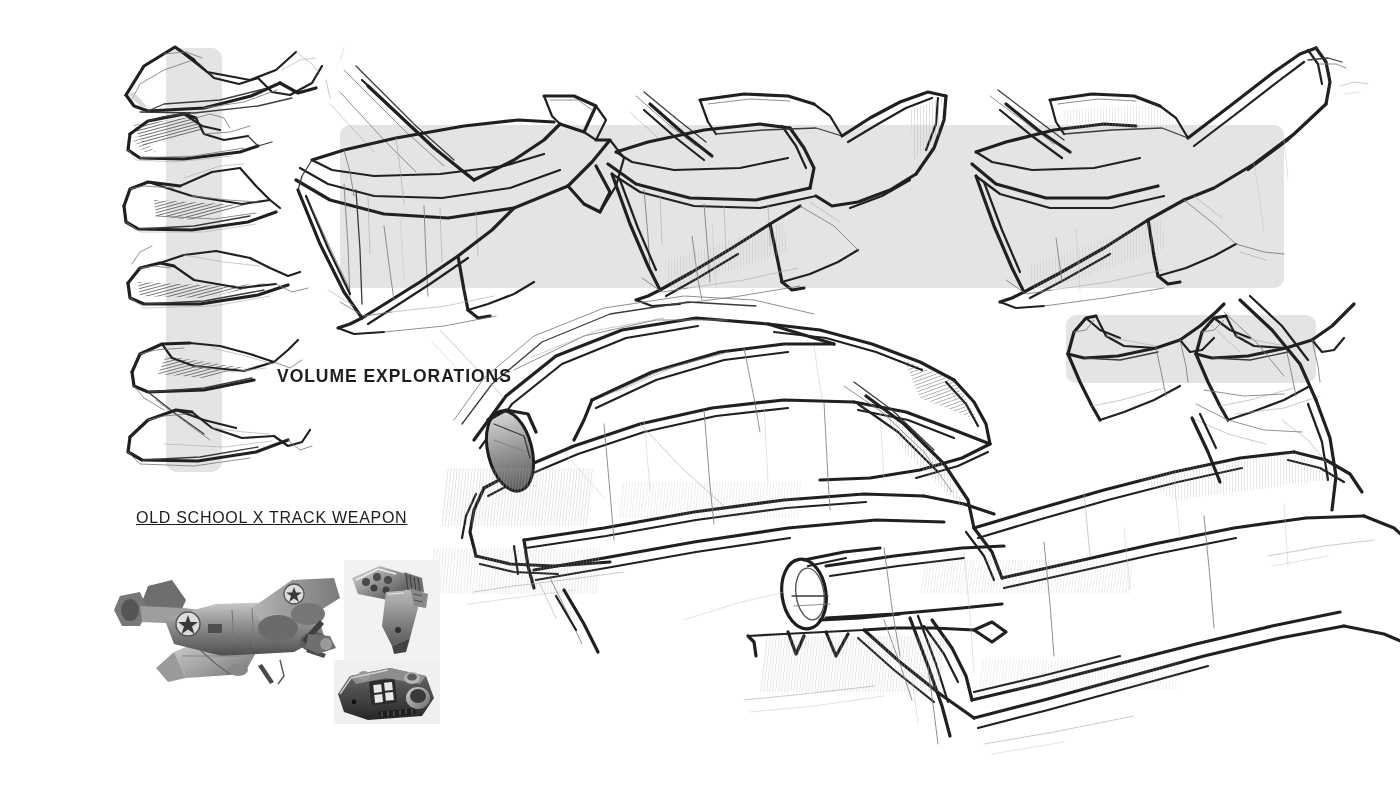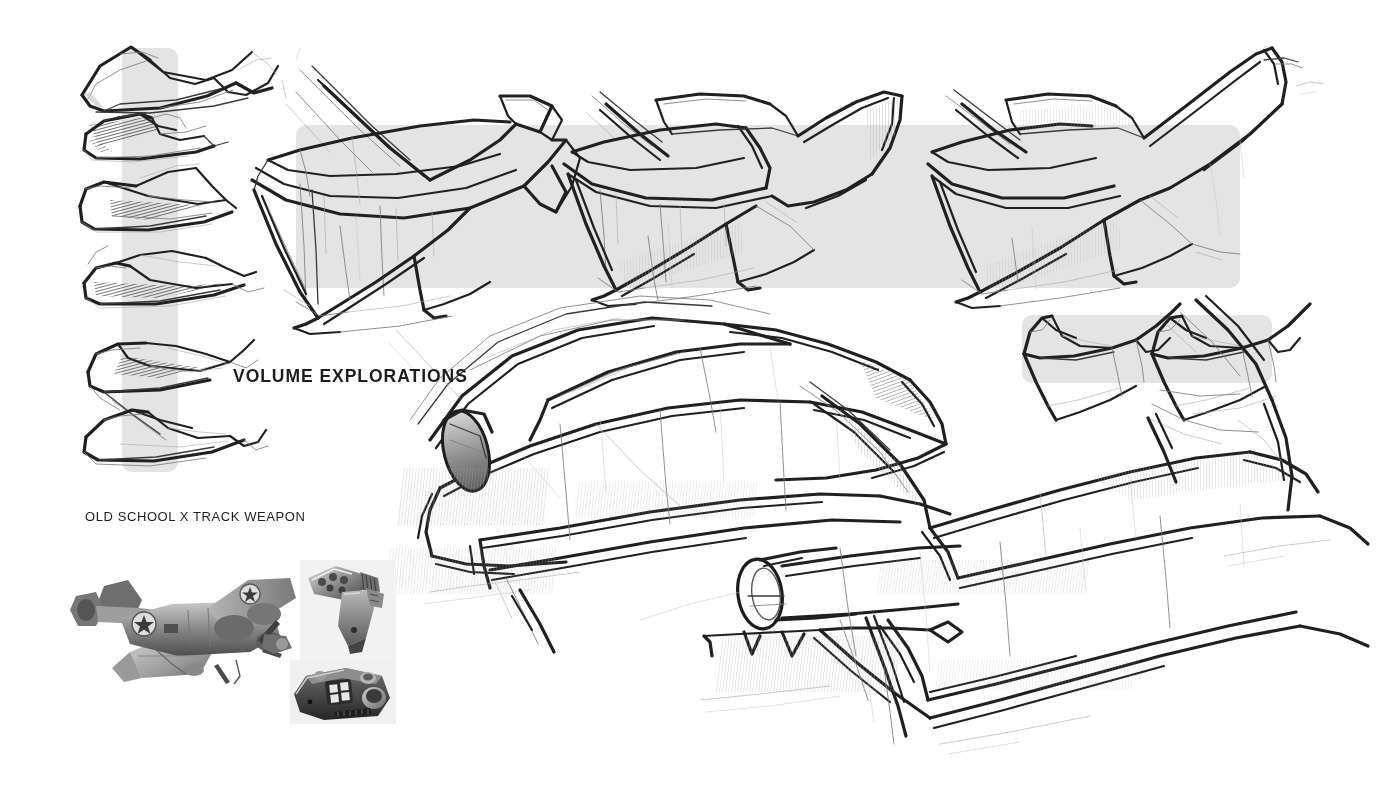--- a/index.html
+++ b/index.html
@@ -1,26 +1,26 @@
 <!DOCTYPE html>
 <html><head>
 <meta charset="utf-8">
 <style>
   html,body{margin:0;padding:0;background:#fff;}
   body{width:1400px;height:788px;overflow:hidden;
        font-family:"Liberation Sans",sans-serif;}
-  #board{position:relative;width:1172px;height:788px;background:#ffffff;}
+  #board{position:relative;width:1172px;height:788px;background:#ffffff;margin-left:44px;}
 
   .band{position:absolute;background:#e4e4e4;border-radius:10px;}
 
   .label{position:absolute;color:#1d1d1d;white-space:nowrap;}
   #label-volume{left:233px;top:366px;font-size:17.5px;font-weight:bold;
                 letter-spacing:.055em;}
-  #label-oldschool{left:85px;top:509px;font-size:13px;font-weight:400;
-                letter-spacing:.045em;}
+  #label-oldschool{left:92px;top:509px;font-size:16px;font-weight:400;
+                letter-spacing:.045em;text-decoration:underline;}
 
   .sk{position:absolute;overflow:visible;}
   .photo{position:absolute;overflow:hidden;}
   .photo svg{display:block;}
 </style>
 </head>
 <body>
 
 <div id="board">
 

